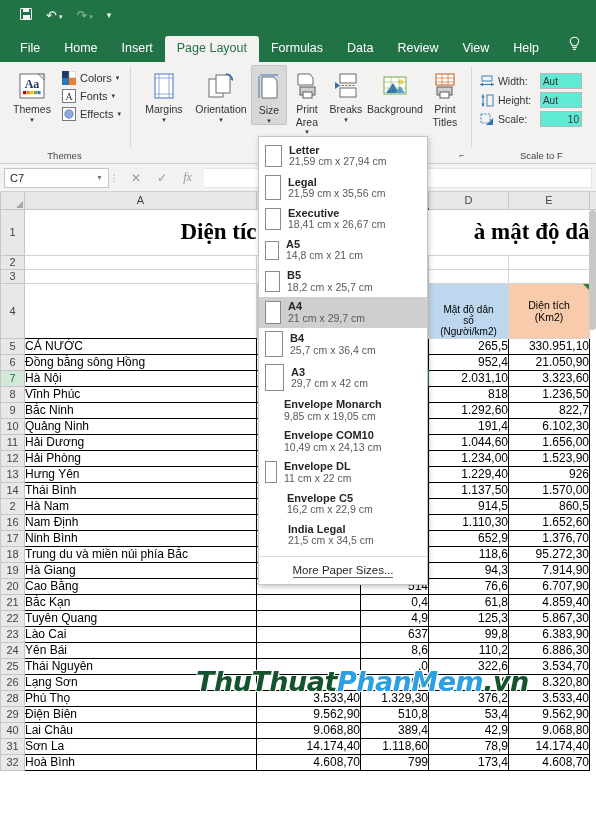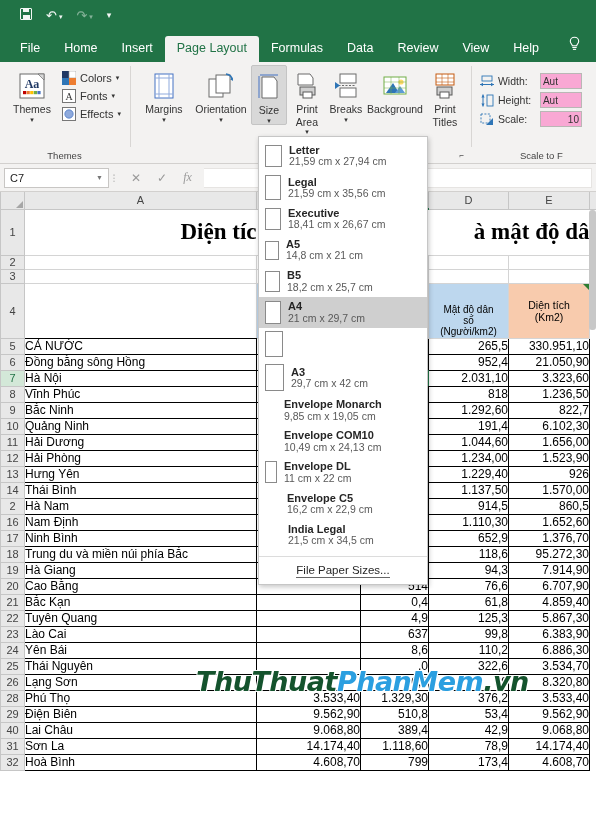--- a/index.html
+++ b/index.html
@@ -59,21 +59,21 @@
   .bigbtn .cap { margin-top:1px; }
   .bigbtn .cv { font-size:7px; line-height:6px; margin-top:1px; }
   .bigbtn.sel { background:#d8d8d8; border:1px solid #c4c4c4; border-radius:2px; }
 
   .smallrow { display:flex; align-items:center; gap:4px; font-size:11px; color:#333; padding:2px 3px; }
   .smallrow .sq { width:14px; height:14px; flex:0 0 14px; }
 
   .sc-row { display:flex; align-items:center; gap:4px; font-size:10.5px; color:#333; margin-bottom:3px; }
   .sc-ic { width:14px; height:13px; flex:0 0 14px; }
   .sc-lbl { width:38px; }
-  .sc-inp { width:42px; height:16px; border:1px solid #b9b7b5; background:#f9a8d4; font-size:10px; padding:0 2px; color:#333; display:flex; align-items:center; }
+  .sc-inp { width:42px; height:16px; border:1px solid #b9b7b5; background:#5eead4; font-size:10px; padding:0 2px; color:#333; display:flex; align-items:center; }
   .dialog-launch { position:absolute; right:3px; bottom:2px; font-size:8px; color:#555; }
 
   
   .fbar { height:28px; background:#f3f2f1; display:flex; align-items:center; padding: 0 4px; border-bottom:1px solid #d2d0ce; }
   .namebox {
     width:105px; height:20px; background:#fff; border:1px solid #c8c6c4; font-size:11px;
     display:flex; align-items:center; padding:0 5px; color:#222; justify-content:space-between;
   }
   .namebox .cv { font-size:7px; color:#777; }
   .fb-dots { width:10px; text-align:center; color:#999; font-size:9px; letter-spacing:0; }
@@ -747,20 +747,24 @@
   </div>
   <div class="mi sel">
     <span class="pg" style="width:16px;height:23px;"></span>
     <span class="txt">
       <span class="nm">A4</span>
       <span class="dm">21 cm x 29,7 cm</span>
     </span>
   </div>
   <div class="mi">
     <span class="pg" style="width:18px;height:26px;"></span>
+    <span class="txt">
+      <span class="nm">B4</span>
+      <span class="dm">25,7 cm x 36,4 cm</span>
+    </span>
   </div>
   <div class="mi">
     <span class="pg" style="width:19px;height:27px;"></span>
     <span class="txt">
       <span class="nm">A3</span>
       <span class="dm">29,7 cm x 42 cm</span>
     </span>
   </div>
   <div class="mi">
     <span class="pg" style="width:12px;height:21px;border-color:transparent;"></span>
@@ -792,19 +796,19 @@
   </div>
   <div class="mi">
     <span class="pg" style="width:16px;height:25px;border-color:transparent;"></span>
     <span class="txt">
       <span class="nm">India Legal</span>
       <span class="dm">21,5 cm x 34,5 cm</span>
     </span>
   </div>
   <div class="msep"></div>
   <div class="more">
-    <span>File Paper Sizes...</span>
+    <span>More Paper Sizes...</span>
   </div>
 </div>
 
 <div class="wm">
   <span class="r">Thu</span><span class="r">Thuat</span><span class="b">PhanMem</span><span class="r">.vn</span>
 </div>
 
 </body></html>

